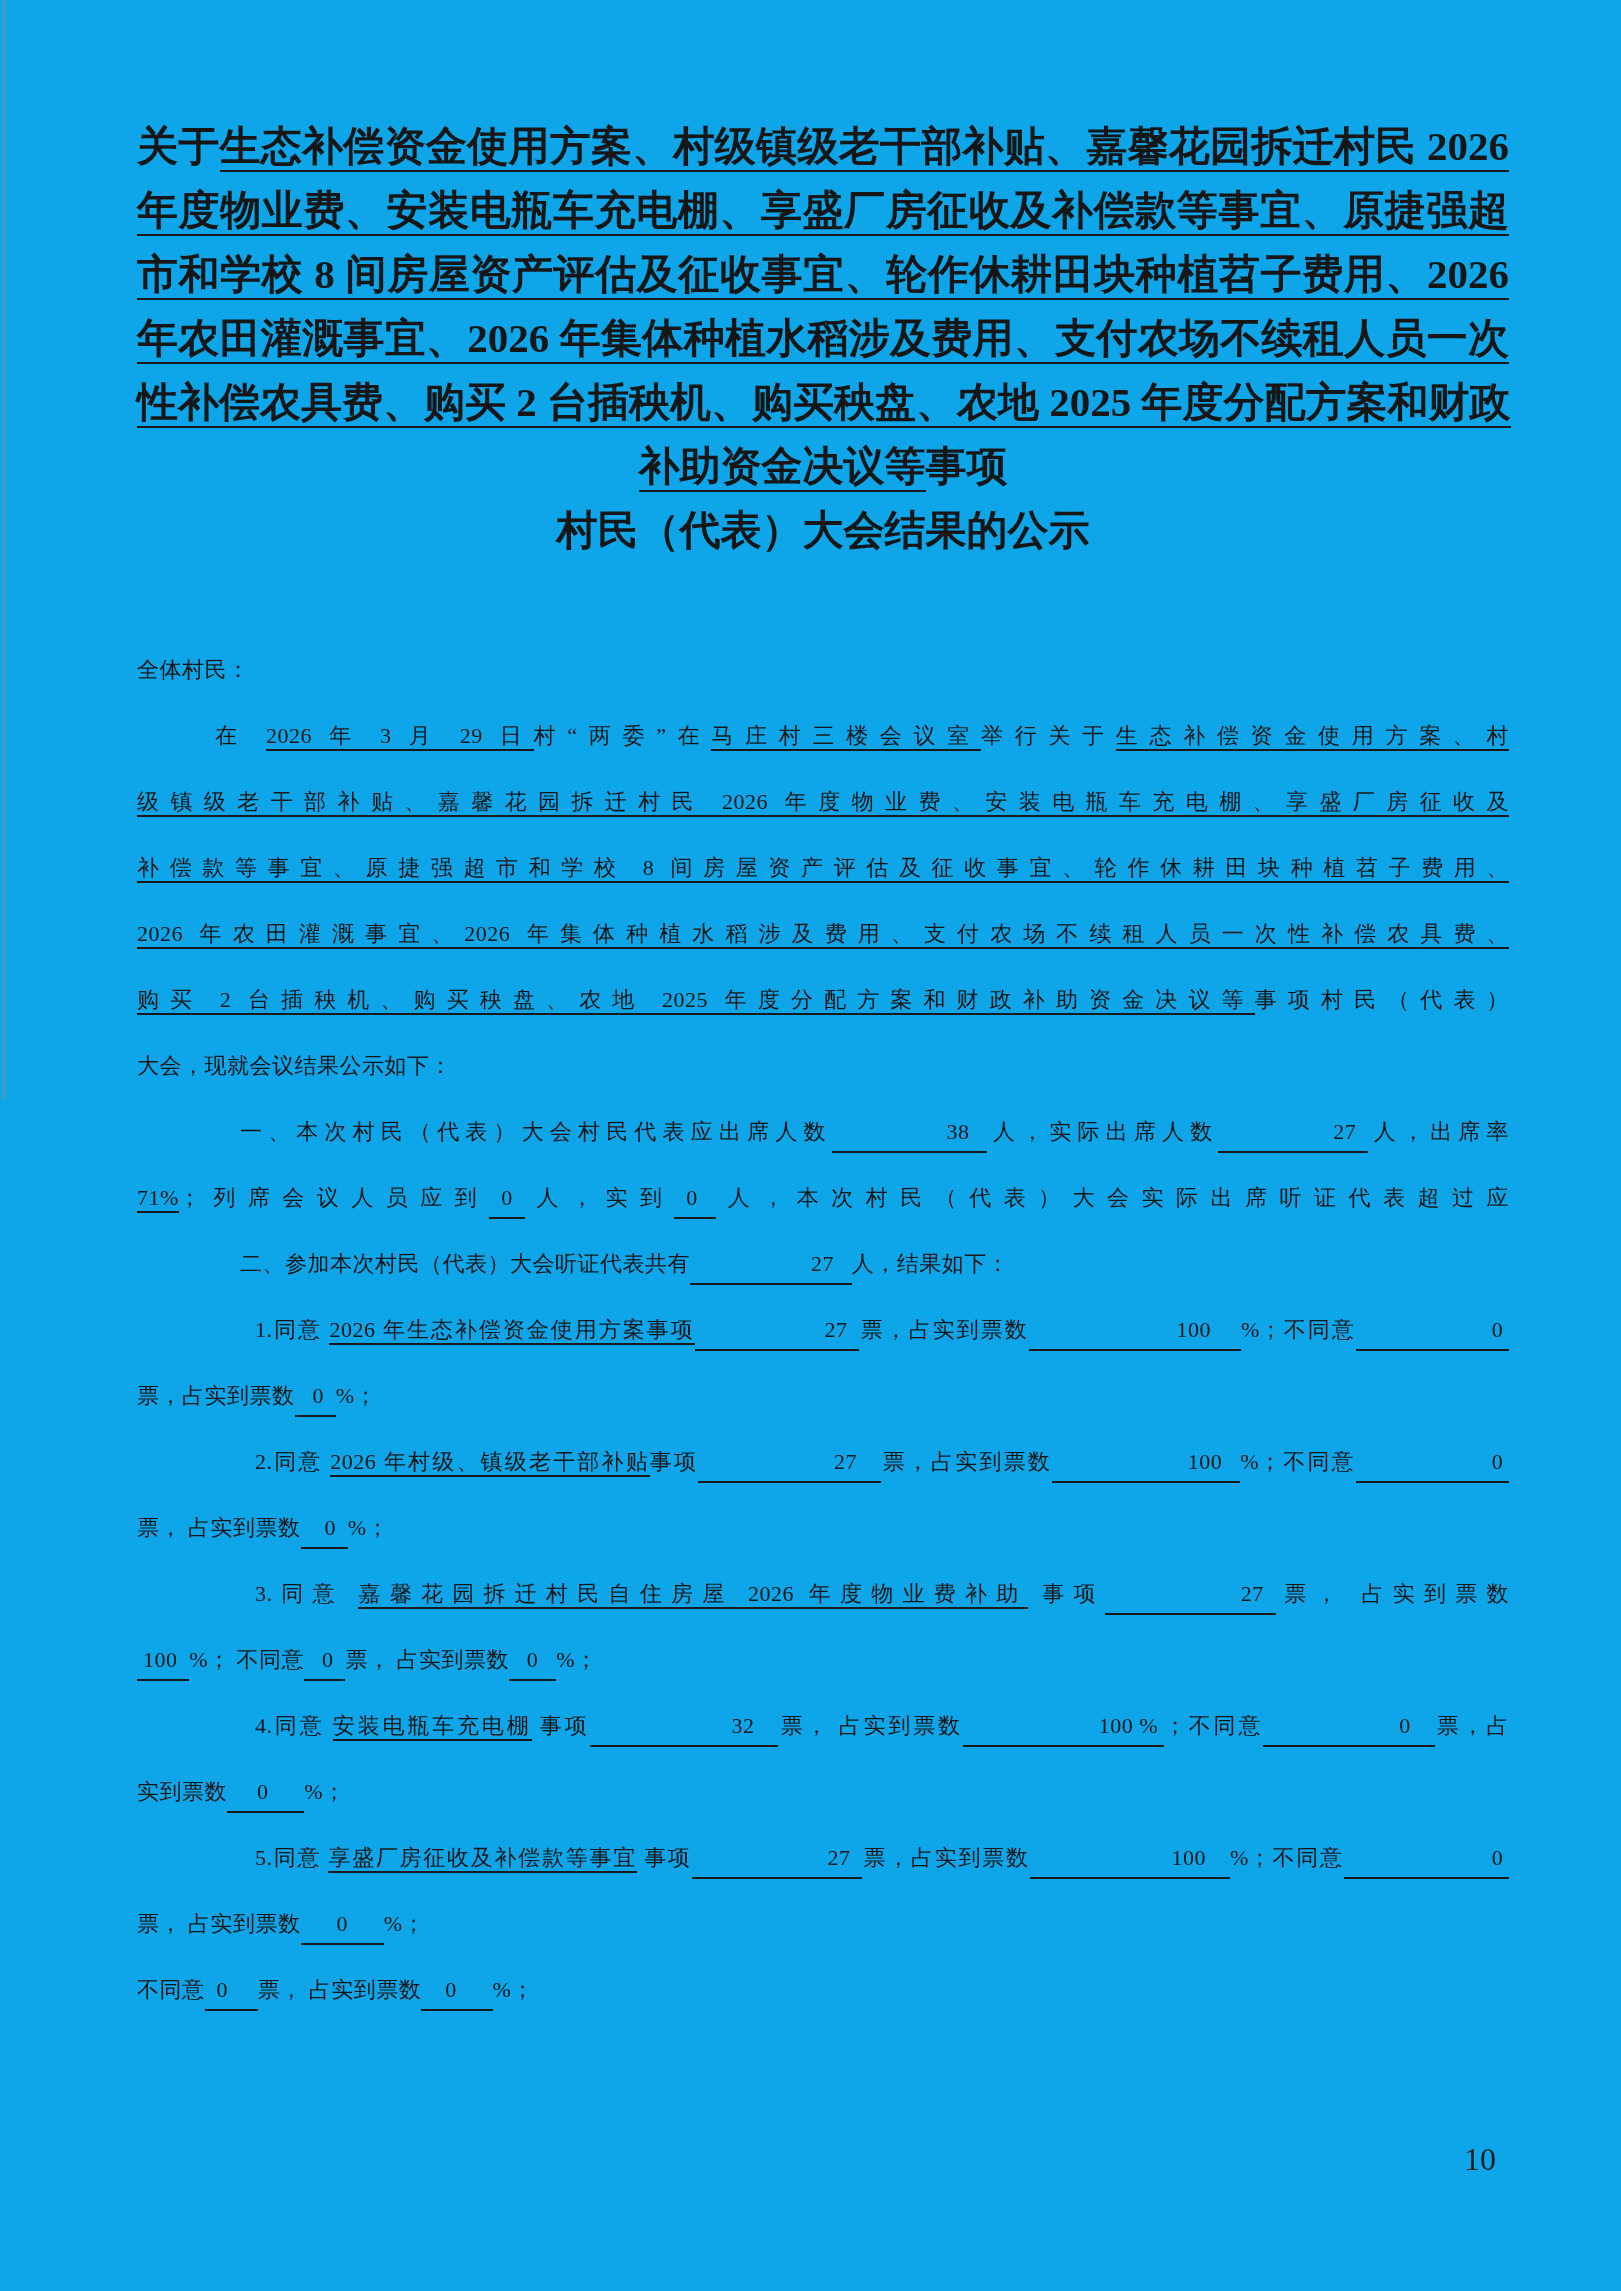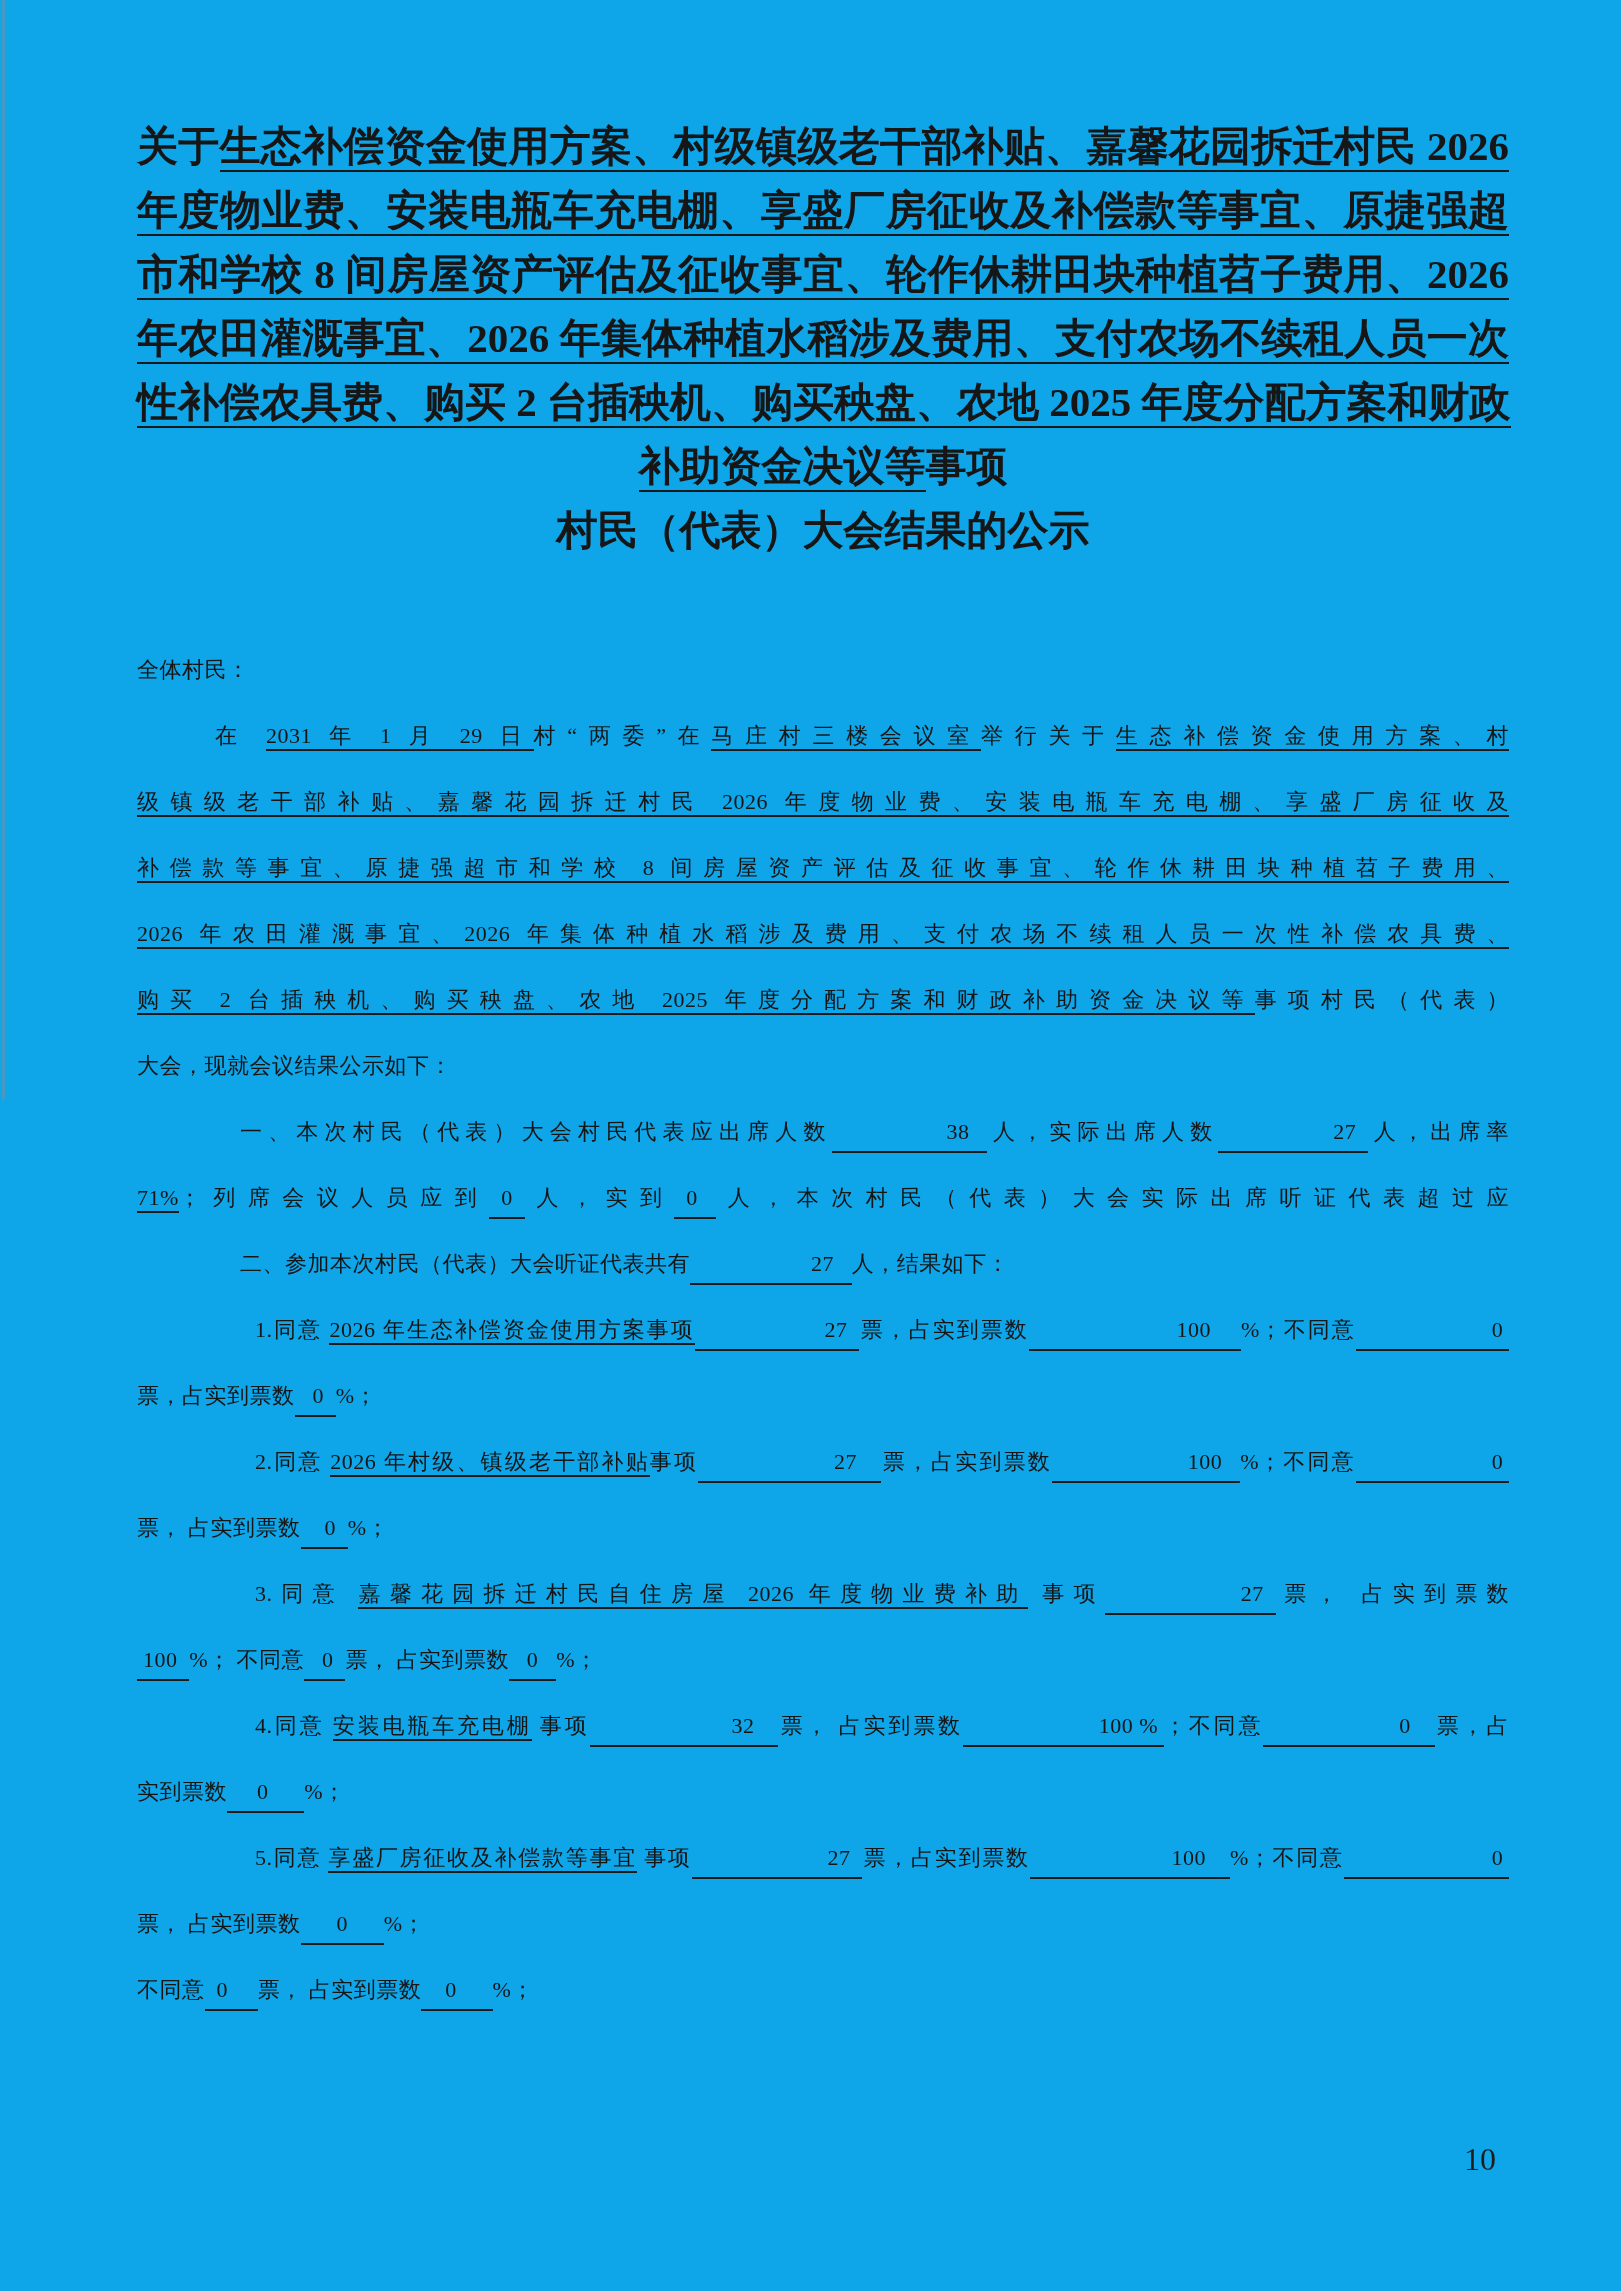--- a/index.html
+++ b/index.html
@@ -53,21 +53,21 @@
       <div class="title-line justify"><span class="seg-u">年度物业费、安装电瓶车充电棚、享盛厂房征收及补偿款等事宜、原捷强超</span></div>
       <div class="title-line justify"><span class="seg-u">市和学校 8 间房屋资产评估及征收事宜、轮作休耕田块种植苕子费用、2026</span></div>
       <div class="title-line justify"><span class="seg-u">年农田灌溉事宜、2026 年集体种植水稻涉及费用、支付农场不续租人员一次</span></div>
       <div class="title-line justify"><span class="seg-u">性补偿农具费、购买 2 台插秧机、购买秧盘、农地 2025 年度分配方案和财政</span></div>
       <div class="title-line center"><span class="seg-u">补助资金决议等</span><span class="seg-p">事项</span></div>
       <div class="title-line center"><span class="seg-p">村民（代表）大会结果的公示</span></div>
     </div>
 
   <div class="body-block" id="body-block">
       <div class="body-line"><span class="seg-p">全体村民：</span></div>
-      <div class="body-line justify" style="text-indent: 78px;"><span class="seg-p">在 </span><span class="seg-u">2031 年 1 月 29 日</span><span class="seg-p">村“两委”在</span><span class="seg-u">马庄村三楼会议室</span><span class="seg-p">举行关于</span><span class="seg-u">生态补偿资金使用方案、村</span></div>
+      <div class="body-line justify" style="text-indent: 78px;"><span class="seg-p">在 </span><span class="seg-u">2026 年 3 月 29 日</span><span class="seg-p">村“两委”在</span><span class="seg-u">马庄村三楼会议室</span><span class="seg-p">举行关于</span><span class="seg-u">生态补偿资金使用方案、村</span></div>
       <div class="body-line justify"><span class="seg-u">级镇级老干部补贴、嘉馨花园拆迁村民 2026 年度物业费、安装电瓶车充电棚、享盛厂房征收及</span></div>
       <div class="body-line justify"><span class="seg-u">补偿款等事宜、原捷强超市和学校 8 间房屋资产评估及征收事宜、轮作休耕田块种植苕子费用、</span></div>
       <div class="body-line justify"><span class="seg-u">2026 年农田灌溉事宜、2026 年集体种植水稻涉及费用、支付农场不续租人员一次性补偿农具费、</span></div>
       <div class="body-line justify"><span class="seg-u">购买 2 台插秧机、购买秧盘、农地 2025 年度分配方案和财政补助资金决议等</span><span class="seg-p">事项村民（代表）</span></div>
       <div class="body-line"><span class="seg-p">大会，现就会议结果公示如下：</span></div>
       <div class="body-line justify" style="text-indent: 103px;"><span class="seg-p">一、本次村民（代表）大会村民代表应出席人数</span><span class="seg-b"> 38  </span><span class="seg-p">人，实际出席人数</span><span class="seg-b"> 27 </span><span class="seg-p">人，出席率</span></div>
       <div class="body-line justify"><span class="seg-u">71%</span><span class="seg-p">；列席会议人员应到</span><span class="seg-b"> 0 </span><span class="seg-p">人，实到</span><span class="seg-b"> 0  </span><span class="seg-p">人，本次村民（代表）大会实际出席听证代表超过应</span></div>
       <div class="body-line" style="text-indent: 103px;"><span class="seg-p">二、参加本次村民（代表）大会听证代表共有</span><span class="seg-b">  27  </span><span class="seg-p">人，结果如下：</span></div>
       <div class="body-line justify" style="text-indent: 118px;"><span class="seg-p">1.同意 </span><span class="seg-u">2026 年生态补偿资金使用方案事项</span><span class="seg-b"> 27 </span><span class="seg-p">票，占实到票数</span><span class="seg-b">    100    </span><span class="seg-p">%；不同意</span><span class="seg-b">  0</span></div>
       <div class="body-line"><span class="seg-p">票，占实到票数</span><span class="seg-b">  0 </span><span class="seg-p">%；</span></div>

